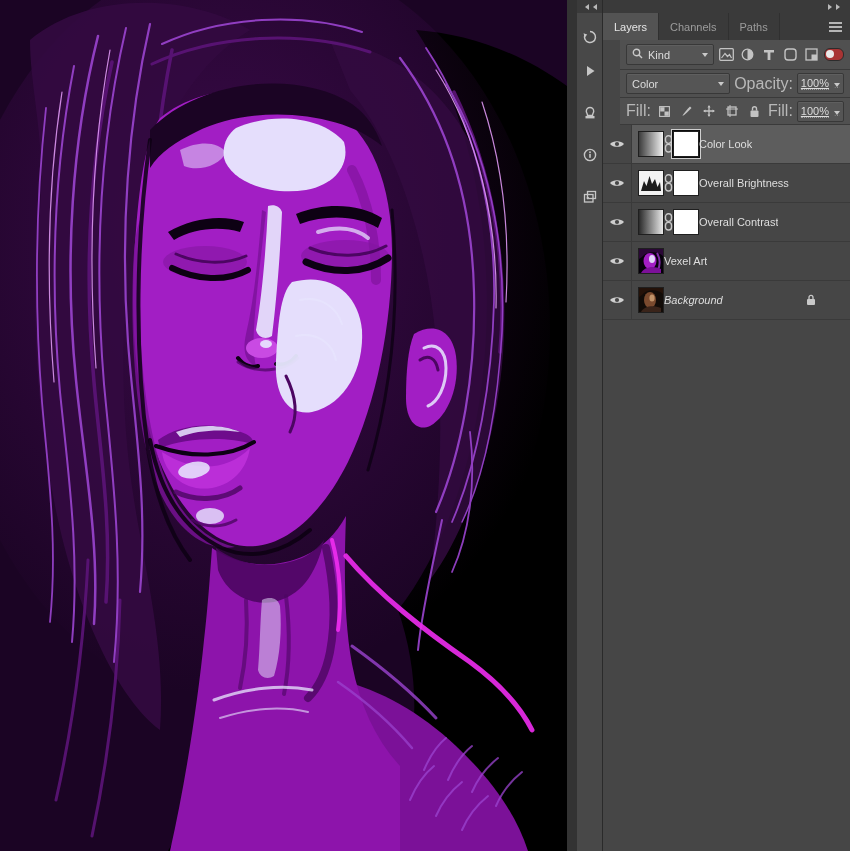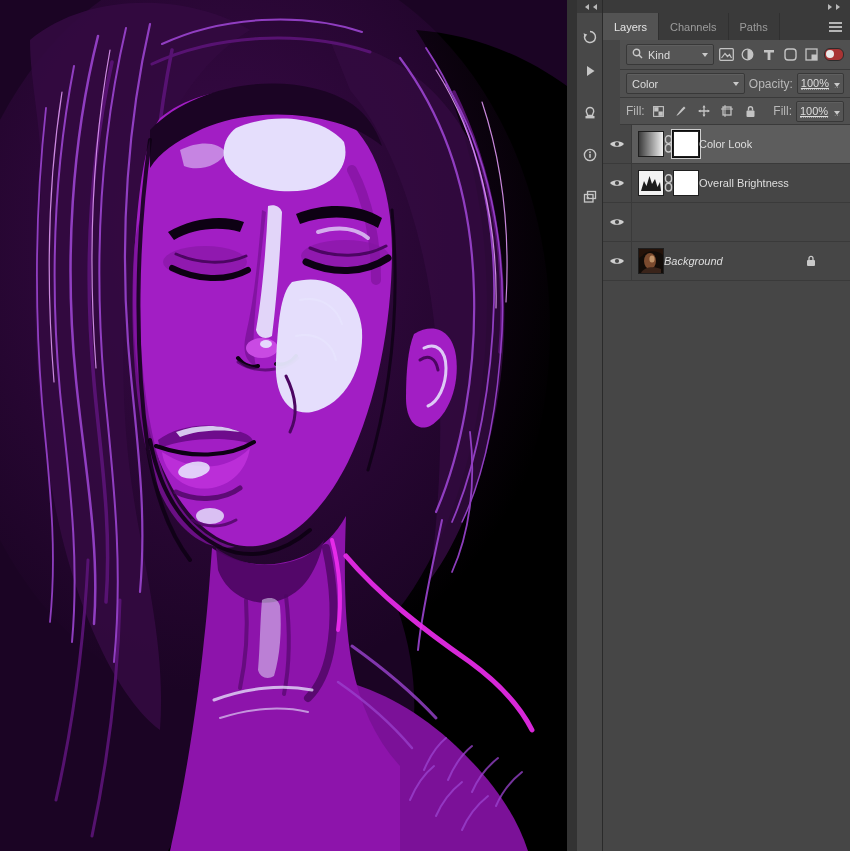--- a/index.html
+++ b/index.html
@@ -37,21 +37,21 @@
   .lock-row{top:98px;height:26px;}
 
   .combo{height:19px;background:#555;border:1px solid #383838;border-radius:2px;
          box-shadow:inset 0 1px 0 rgba(255,255,255,.06);display:flex;align-items:center;
          padding:0 5px;gap:5px;color:#dcdcdc;font-size:11px;}
   .chev-down{width:0;height:0;border:3px solid transparent;border-top:4px solid #c9c9c9;margin-top:4px;margin-left:auto;}
   .kind-combo{width:84px;}
   .blend-combo{width:148px;text-align:center;}
   .val-combo{width:40px;padding:0 3px;text-decoration:underline;}
   .val-combo span{border-bottom:1px dotted #9a9a9a;}
-  .plabel{font-size:12px;color:#b8b8b8;white-space:nowrap;}
+  .plabel{font-size:16px;color:#b8b8b8;white-space:nowrap;}
   .ficon,.lkicon{width:19px;height:18px;display:flex;align-items:center;justify-content:center;}
   .toggle{margin-left:auto;width:20px;height:11px;border-radius:6px;background:#a83434;border:1px solid #2c2c2c;position:relative;}
   .toggle::after{content:"";position:absolute;left:1px;top:1px;width:8px;height:8px;border-radius:50%;background:#e9e9e9;}
 
   
   .layer-list{position:absolute;top:125px;left:0;right:0;bottom:0;background:#464646;}
   .lrow{height:38px;border-bottom:1px solid #3a3a3a;display:flex;align-items:stretch;}
   .eye-cell{width:28px;border-right:1px solid #3a3a3a;display:flex;align-items:center;justify-content:center;flex:none;}
   .lrow-body{flex:1;display:flex;align-items:center;padding:0 6px;min-width:0;}
   .lrow.selected .lrow-body{background:#5d5d5d;}
@@ -411,22 +411,64 @@
         </div>
       </div>
 
       <div class="lrow">
         <div class="eye-cell">
           <svg width="16" height="10">
               <path d="M1,5 C4,1.2 12,1.2 15,5 C12,8.8 4,8.8 1,5 Z" fill="#cfcfcf"></path>
               <circle cx="8" cy="5" r="2.1" fill="#464646"></circle>
             </svg>
         </div>
-      </div>
-
+        <div class="lrow-body">
+          <span class="thumb">
+            <svg width="24" height="24">
+                <defs>
+                  <linearGradient id="g2" x1="0" y1="0" x2="1" y2="0">
+                    <stop offset="0" stop-color="#2a2a2a"></stop>
+                    <stop offset="1" stop-color="#e8e8e8"></stop>
+                  </linearGradient>
+                </defs>
+                <rect width="24" height="24" fill="url(#g2)"></rect>
+              </svg>
+          </span>
+          <span class="chain">
+            <svg width="9" height="18">
+                <rect x="1.5" y="0.8" width="6" height="7.6" rx="2.8" fill="none" stroke="#c9c9c9" stroke-width="1.4"></rect>
+                <rect x="1.5" y="9.4" width="6" height="7.6" rx="2.8" fill="none" stroke="#c9c9c9" stroke-width="1.4"></rect>
+              </svg>
+          </span>
+          <span class="mask"></span>
+          <span class="lname">Overall Contrast</span>
+        </div>
+      </div>
+
+      <div class="lrow">
+        <div class="eye-cell">
+          <svg width="16" height="10">
+              <path d="M1,5 C4,1.2 12,1.2 15,5 C12,8.8 4,8.8 1,5 Z" fill="#cfcfcf"></path>
+              <circle cx="8" cy="5" r="2.1" fill="#464646"></circle>
+            </svg>
+        </div>
+        <div class="lrow-body">
+          <span class="thumb">
+            <svg width="24" height="24">
+                <rect width="24" height="24" fill="#05000a"></rect>
+                <path d="M0,0 h24 v7 C18,2 8,2 3,8 L0,10 Z" fill="#2a0736"></path>
+                <path d="M18,4 c3,5 3.5,12 1,17" fill="none" stroke="#7e2aa6" stroke-width="2"></path>
+                <ellipse cx="11" cy="12" rx="6.5" ry="8" fill="#a21ec4"></ellipse>
+                <ellipse cx="13" cy="10" rx="3" ry="4" fill="#e9e9ff" opacity="0.9"></ellipse>
+                <path d="M2,24 C5,18 14,16 22,20 V24 Z" fill="#7c1099"></path>
+              </svg>
+          </span>
+          <span class="lname">Vexel Art</span>
+        </div>
+      </div>
 
       <div class="lrow">
         <div class="eye-cell">
           <svg width="16" height="10">
               <path d="M1,5 C4,1.2 12,1.2 15,5 C12,8.8 4,8.8 1,5 Z" fill="#cfcfcf"></path>
               <circle cx="8" cy="5" r="2.1" fill="#464646"></circle>
             </svg>
         </div>
         <div class="lrow-body">
           <span class="thumb">

